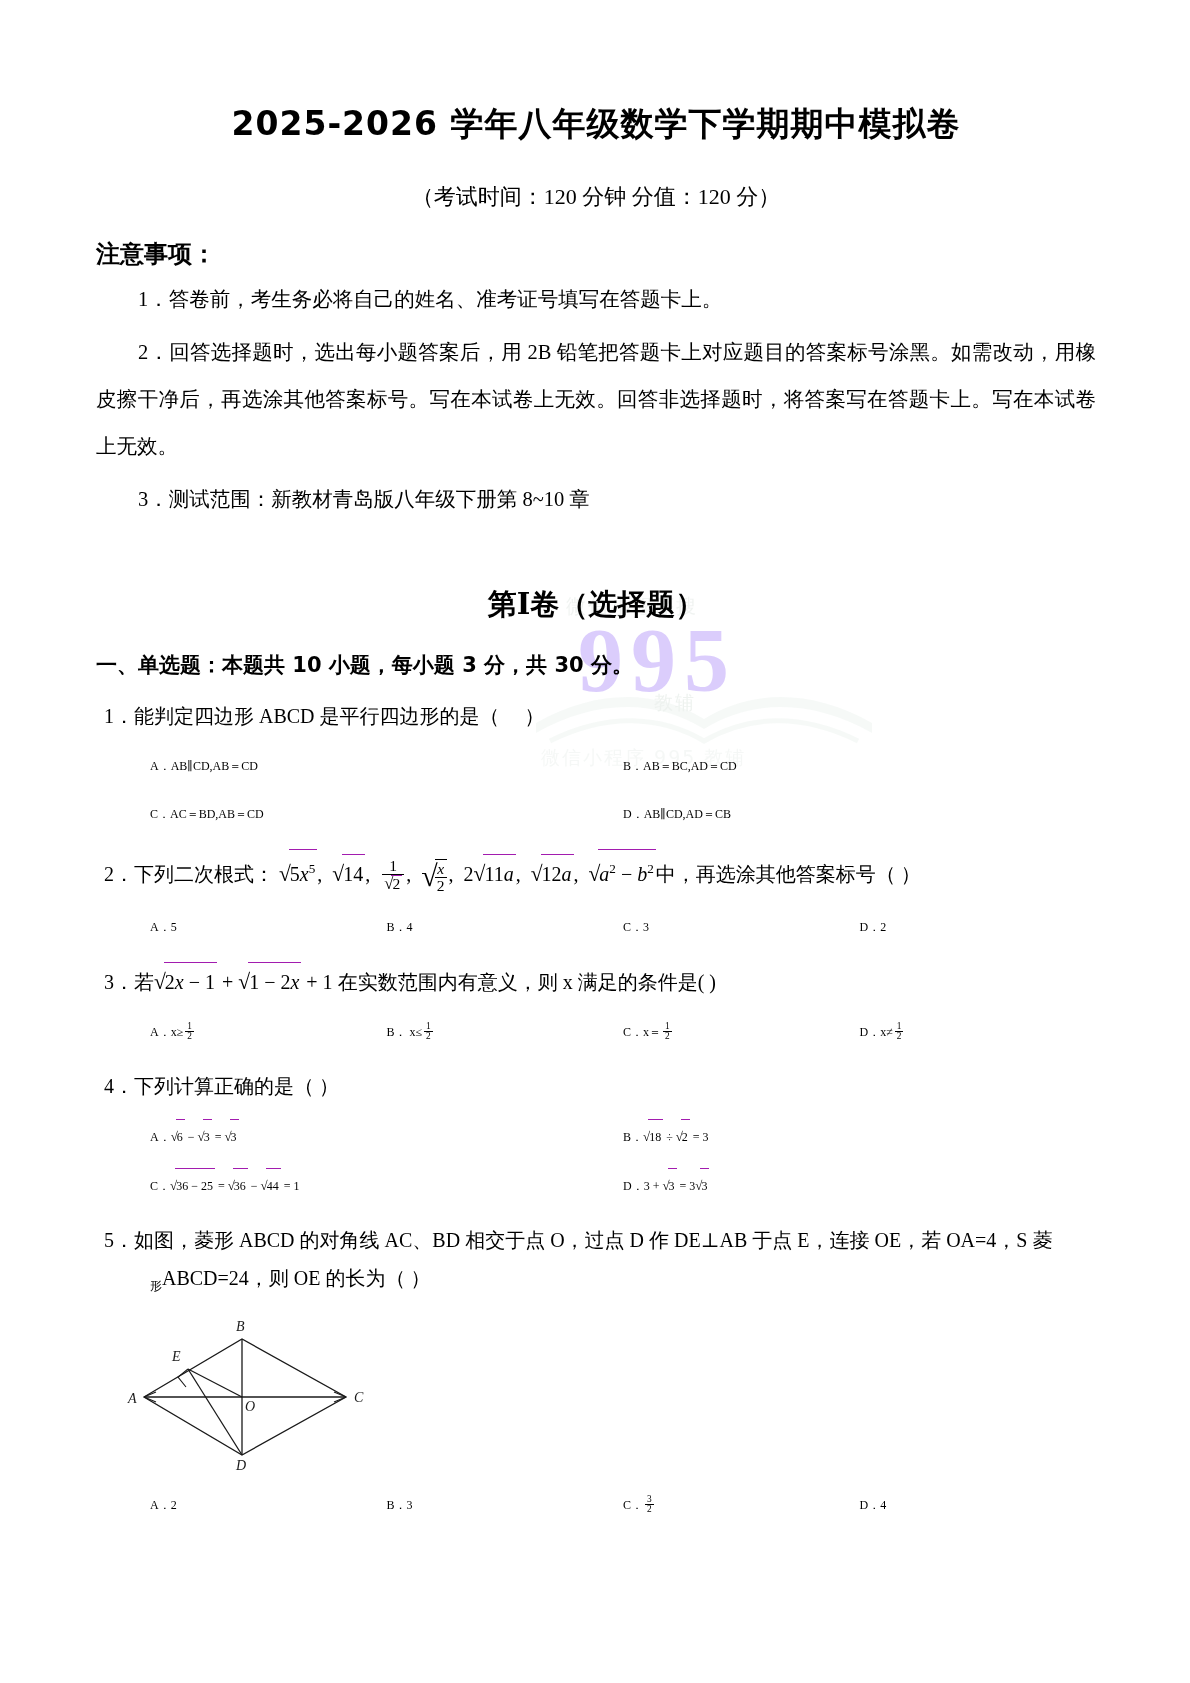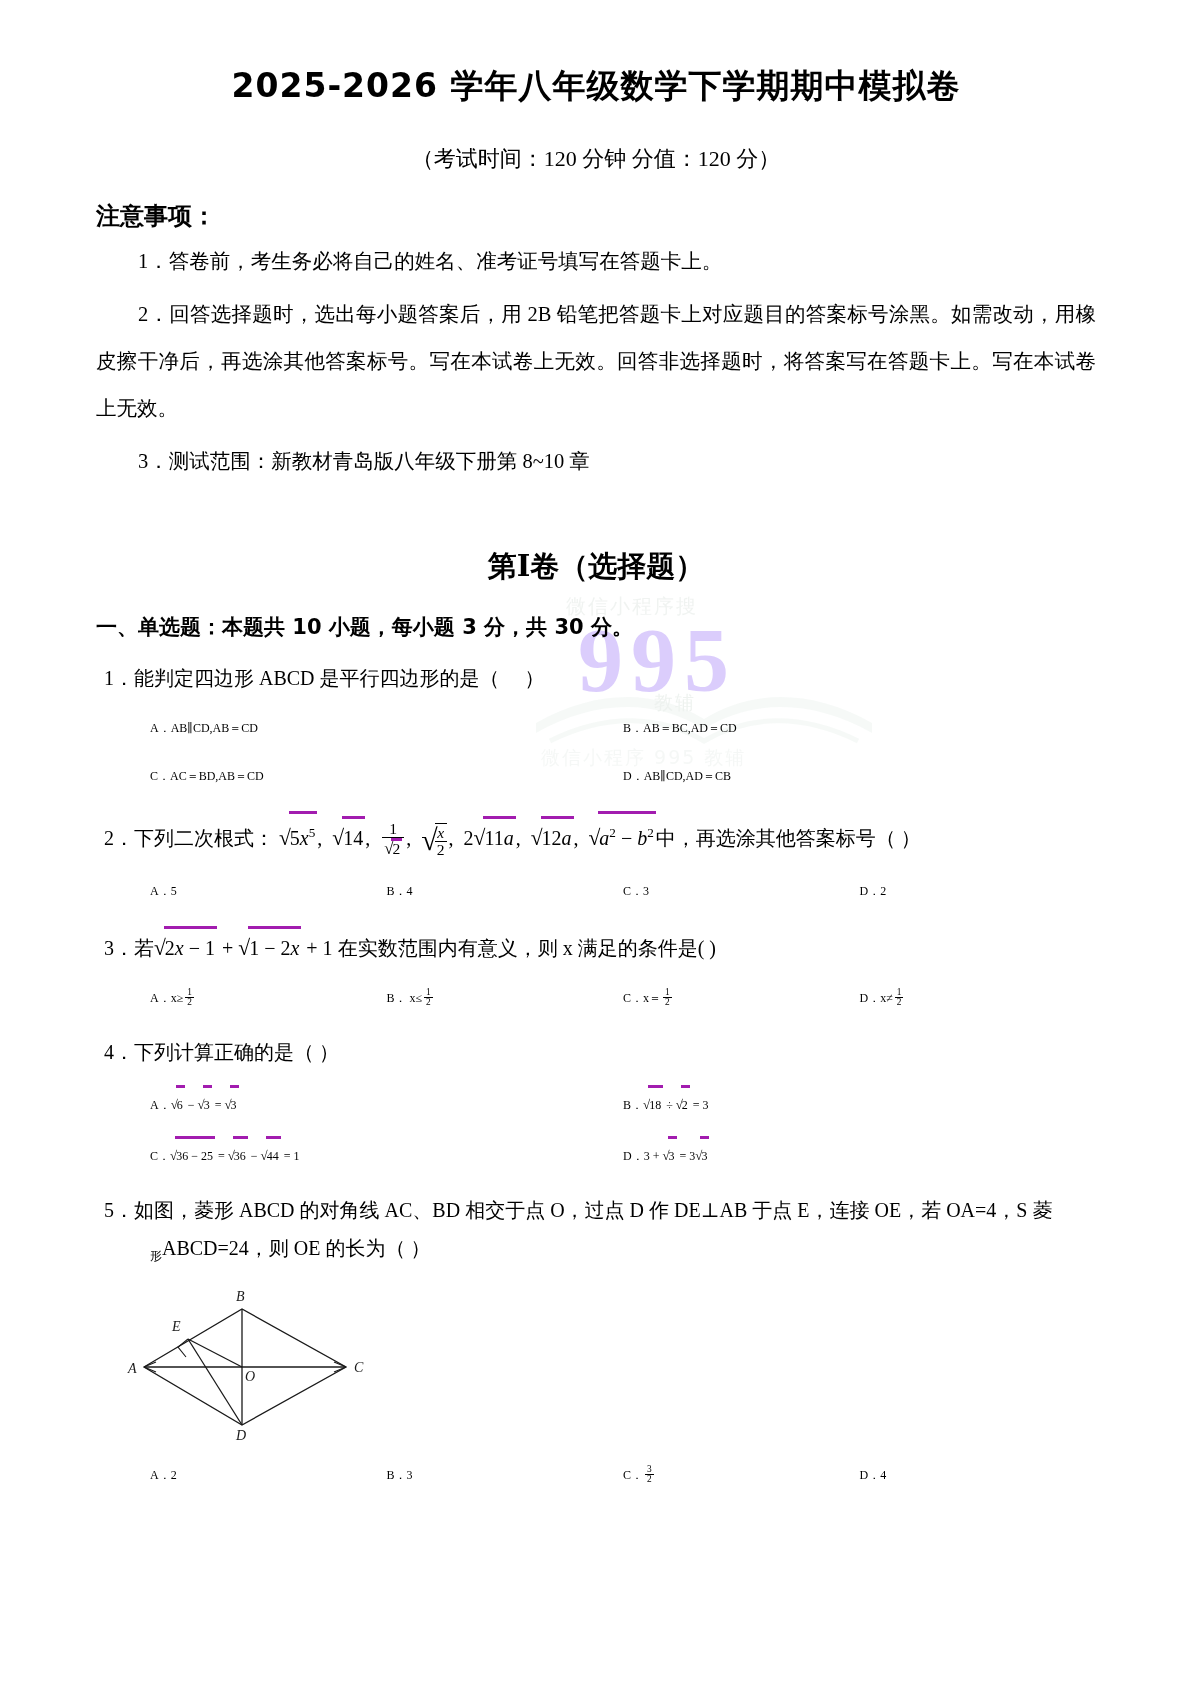--- a/index.html
+++ b/index.html
@@ -79,21 +79,21 @@
 
   
   .layer { position: relative; z-index: 2; }
 
   .doc-title {
     text-align: center;
     font-family: "DejaVu Sans", sans-serif;
     font-weight: bold;
     font-size: 33px;
     letter-spacing: 1px;
-    padding-top: 64px;
+    padding-top: 102px;
     white-space: nowrap;
   }
   .doc-subtitle {
     text-align: center;
     font-family: Liberation Serif, serif;
     font-size: 22px;
     margin-top: 35px;
   }
   .notice-title {
     font-family: "DejaVu Sans", sans-serif;
@@ -139,21 +139,21 @@
 
   
   .mi { font-family: "Liberation Serif", serif; font-style: italic; }
   .mn { font-family: "Liberation Serif", serif; }
   sup.mexpn { font-size: 0.66em; vertical-align: super; font-style: normal; }
   sub.msub { font-size: 0.6em; vertical-align: sub; }
 
   .sqrt { display: inline-block; white-space: nowrap; position: relative; }
   .sqrt > .rad { font-size: 1.08em; }
   .sqrt > .rand {
-    border-top: 3px solid #a21caf;
+    border-top: 1px solid #a21caf;
     padding: 0 2px 0 1px;
     margin-left: -2px;
     display: inline-block;
   }
 
   .frac {
     display: inline-block;
     vertical-align: middle;
     text-align: center;
     font-size: 0.78em;

